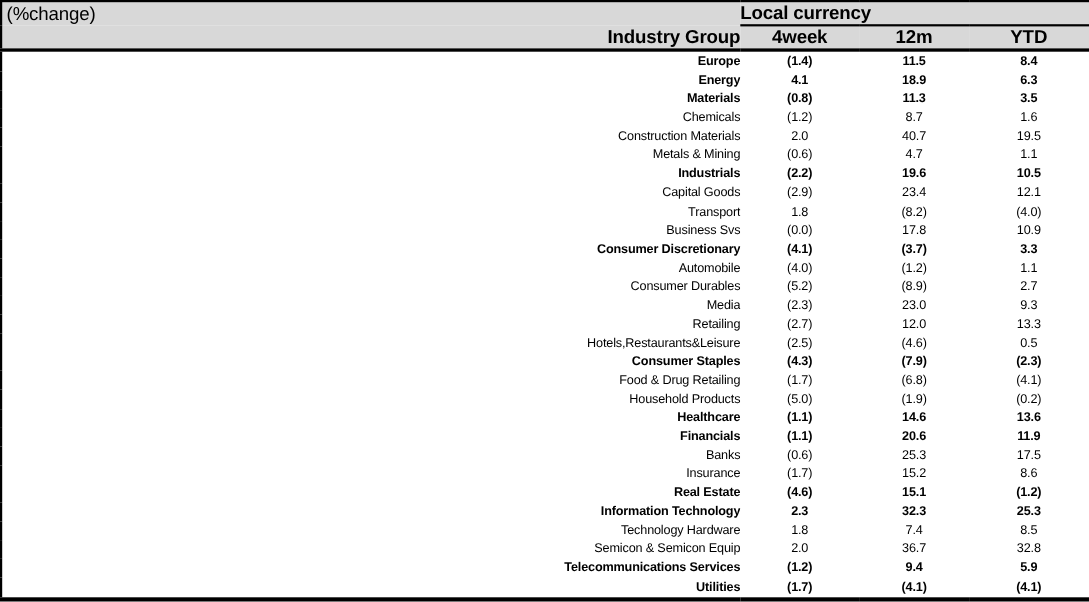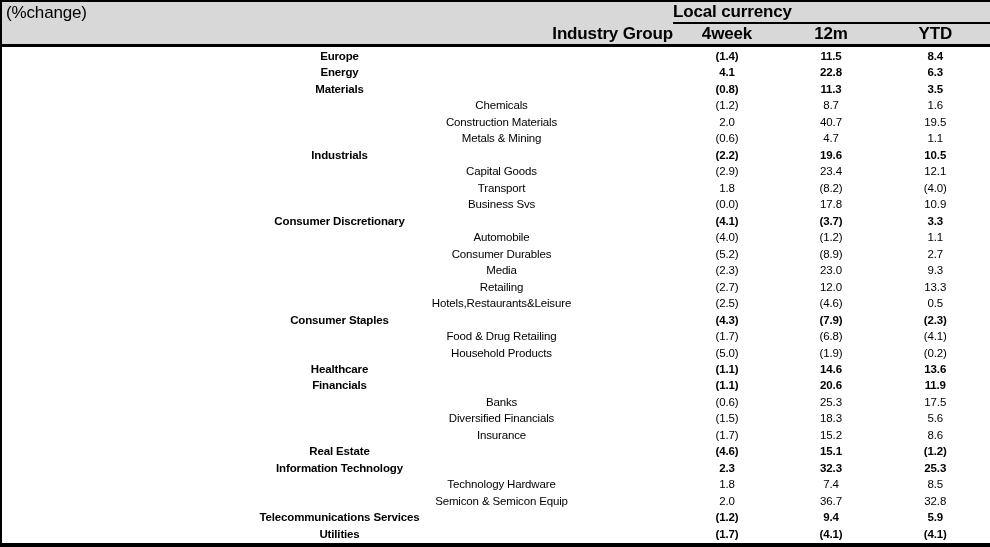--- a/index.html
+++ b/index.html
@@ -46,21 +46,21 @@
   thead tr.hr2 th.row-label { text-align: right; padding-left: 4px; }
   thead tr.hr2 th.num-head  { text-align: center; }
 
   tbody td {
     font-size: 11.5px;
     letter-spacing: -0.15px;
     vertical-align: middle;
     white-space: nowrap;
     overflow: hidden;
   }
-  tbody td.label { text-align: center; padding-left: 4px; }
+  tbody td.label { text-align: right; padding-left: 4px; }
   tbody td.label.sub { padding-left: 328px; }
   tbody tr.group td { font-weight: bold; }
   tbody td.val { text-align: center; }
 </style>
 </head>
 <body>
 
 <table class="perf">
   <colgroup>
     <col class="c-label">
@@ -83,21 +83,21 @@
   <tbody>
       <tr class="group">
         <td class="label">Europe</td>
         <td class="val">(1.4)</td>
         <td class="val">11.5</td>
         <td class="val">8.4</td>
       </tr>
       <tr class="group">
         <td class="label">Energy</td>
         <td class="val">4.1</td>
-        <td class="val">22.8</td>
+        <td class="val">18.9</td>
         <td class="val">6.3</td>
       </tr>
       <tr class="group">
         <td class="label">Materials</td>
         <td class="val">(0.8)</td>
         <td class="val">11.3</td>
         <td class="val">3.5</td>
       </tr>
       <tr>
         <td class="label sub">Chemicals</td>
@@ -207,26 +207,20 @@
         <td class="val">20.6</td>
         <td class="val">11.9</td>
       </tr>
       <tr>
         <td class="label sub">Banks</td>
         <td class="val">(0.6)</td>
         <td class="val">25.3</td>
         <td class="val">17.5</td>
       </tr>
       <tr>
-        <td class="label sub">Diversified Financials</td>
-        <td class="val">(1.5)</td>
-        <td class="val">18.3</td>
-        <td class="val">5.6</td>
-      </tr>
-      <tr>
         <td class="label sub">Insurance</td>
         <td class="val">(1.7)</td>
         <td class="val">15.2</td>
         <td class="val">8.6</td>
       </tr>
       <tr class="group">
         <td class="label">Real Estate</td>
         <td class="val">(4.6)</td>
         <td class="val">15.1</td>
         <td class="val">(1.2)</td>

